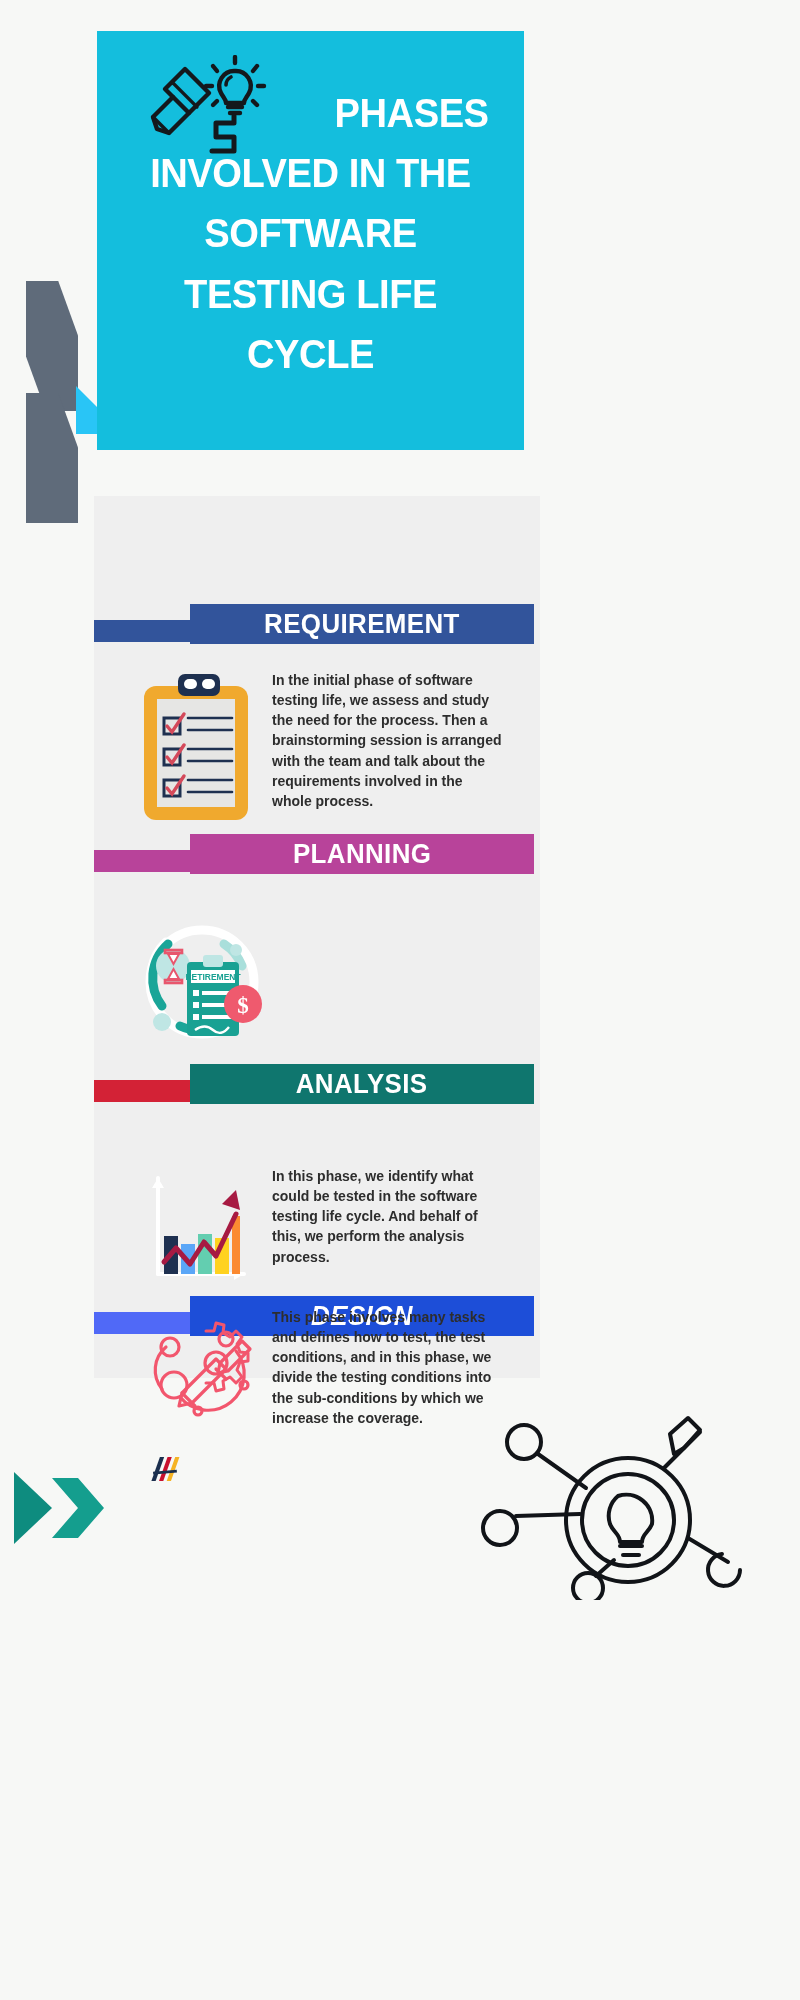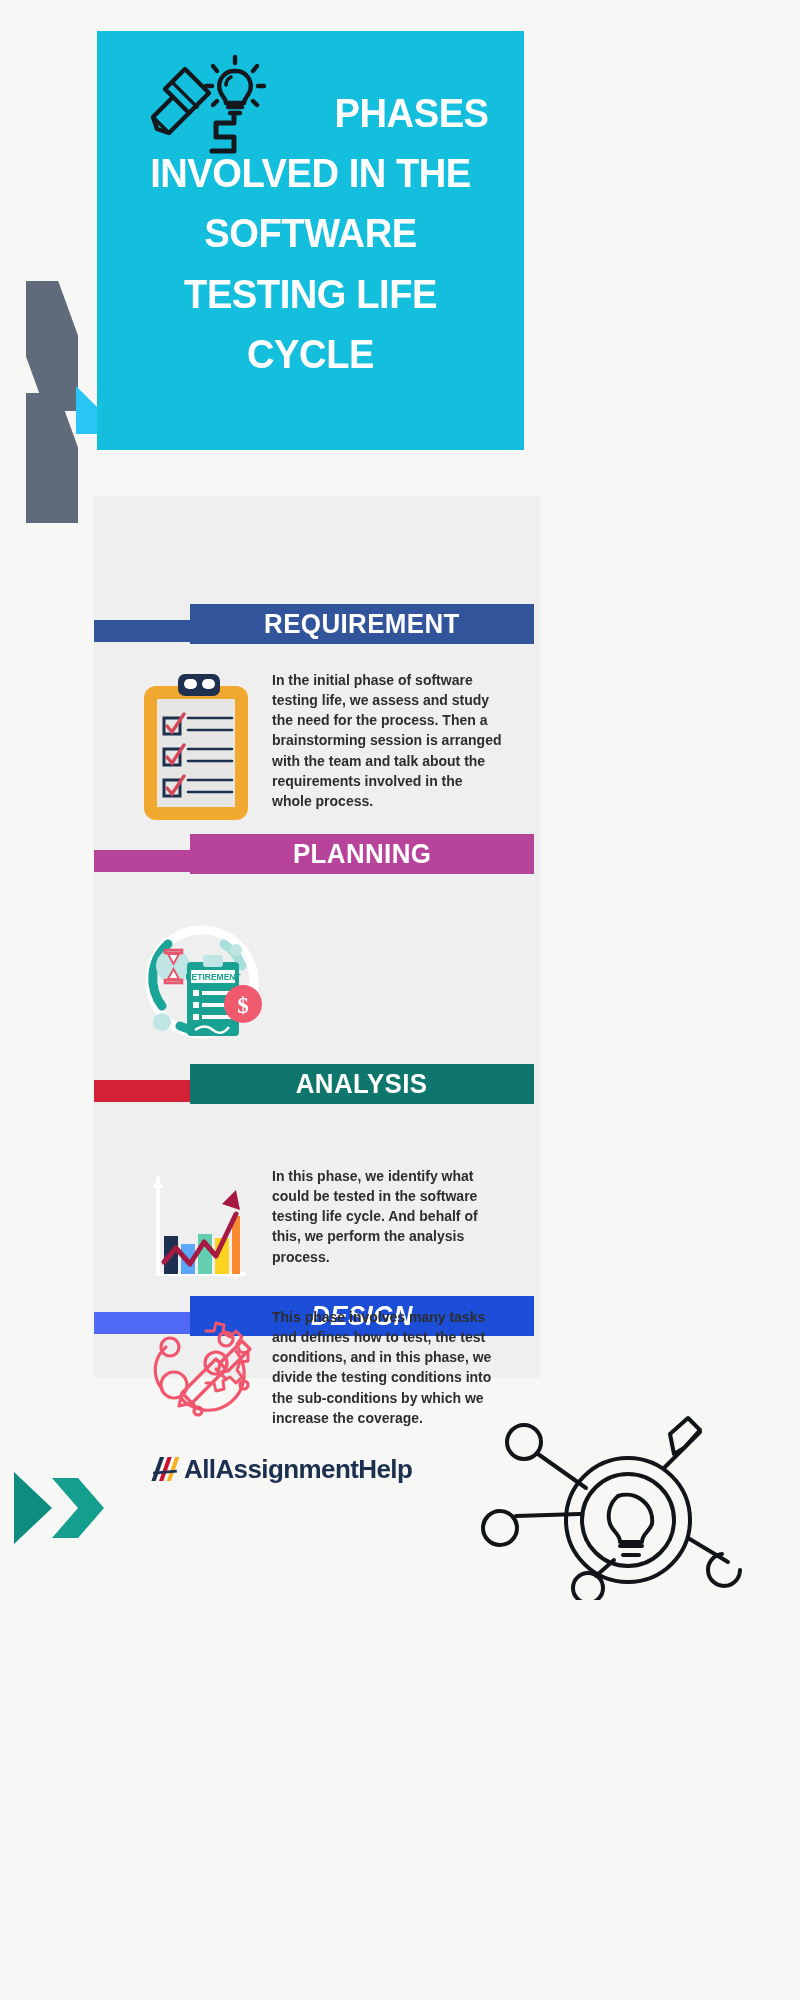--- a/index.html
+++ b/index.html
@@ -270,21 +270,20 @@
     <path d="M44 26 L70 26 L96 56 L70 86 L44 86 L70 56 Z" fill="#149e8e"></path>
   </svg>
 
   <div class="logo">
     <svg class="logo-mark" viewBox="0 0 40 40">
       <path d="M4 34 L14 6 L19 6 L9 34 Z" fill="#1b2f4e"></path>
       <path d="M13 34 L23 6 L28 6 L18 34 Z" fill="#c8102e"></path>
       <path d="M22 34 L32 6 L37 6 L27 34 Z" fill="#f5b324"></path>
       <rect x="6" y="22" width="28" height="3.4" fill="#1b2f4e" transform="rotate(-5 20 24)"></rect>
     </svg>
-    <span class="logo-text">AllAssignmentHelp</span>
   </div>
 
   <svg class="foot-arrow" style="left:468px;top:1410px;" width="330" height="190" viewBox="0 0 330 190">
     <g fill="none" stroke="#111418" stroke-width="4" stroke-linecap="round" stroke-linejoin="round">
       <circle cx="160" cy="110" r="62"></circle>
       <circle cx="160" cy="110" r="46"></circle>
       <circle cx="56" cy="32" r="17"></circle>
       <circle cx="32" cy="118" r="17"></circle>
       <circle cx="120" cy="178" r="15"></circle>
       <path d="M70 44 L118 78"></path>

